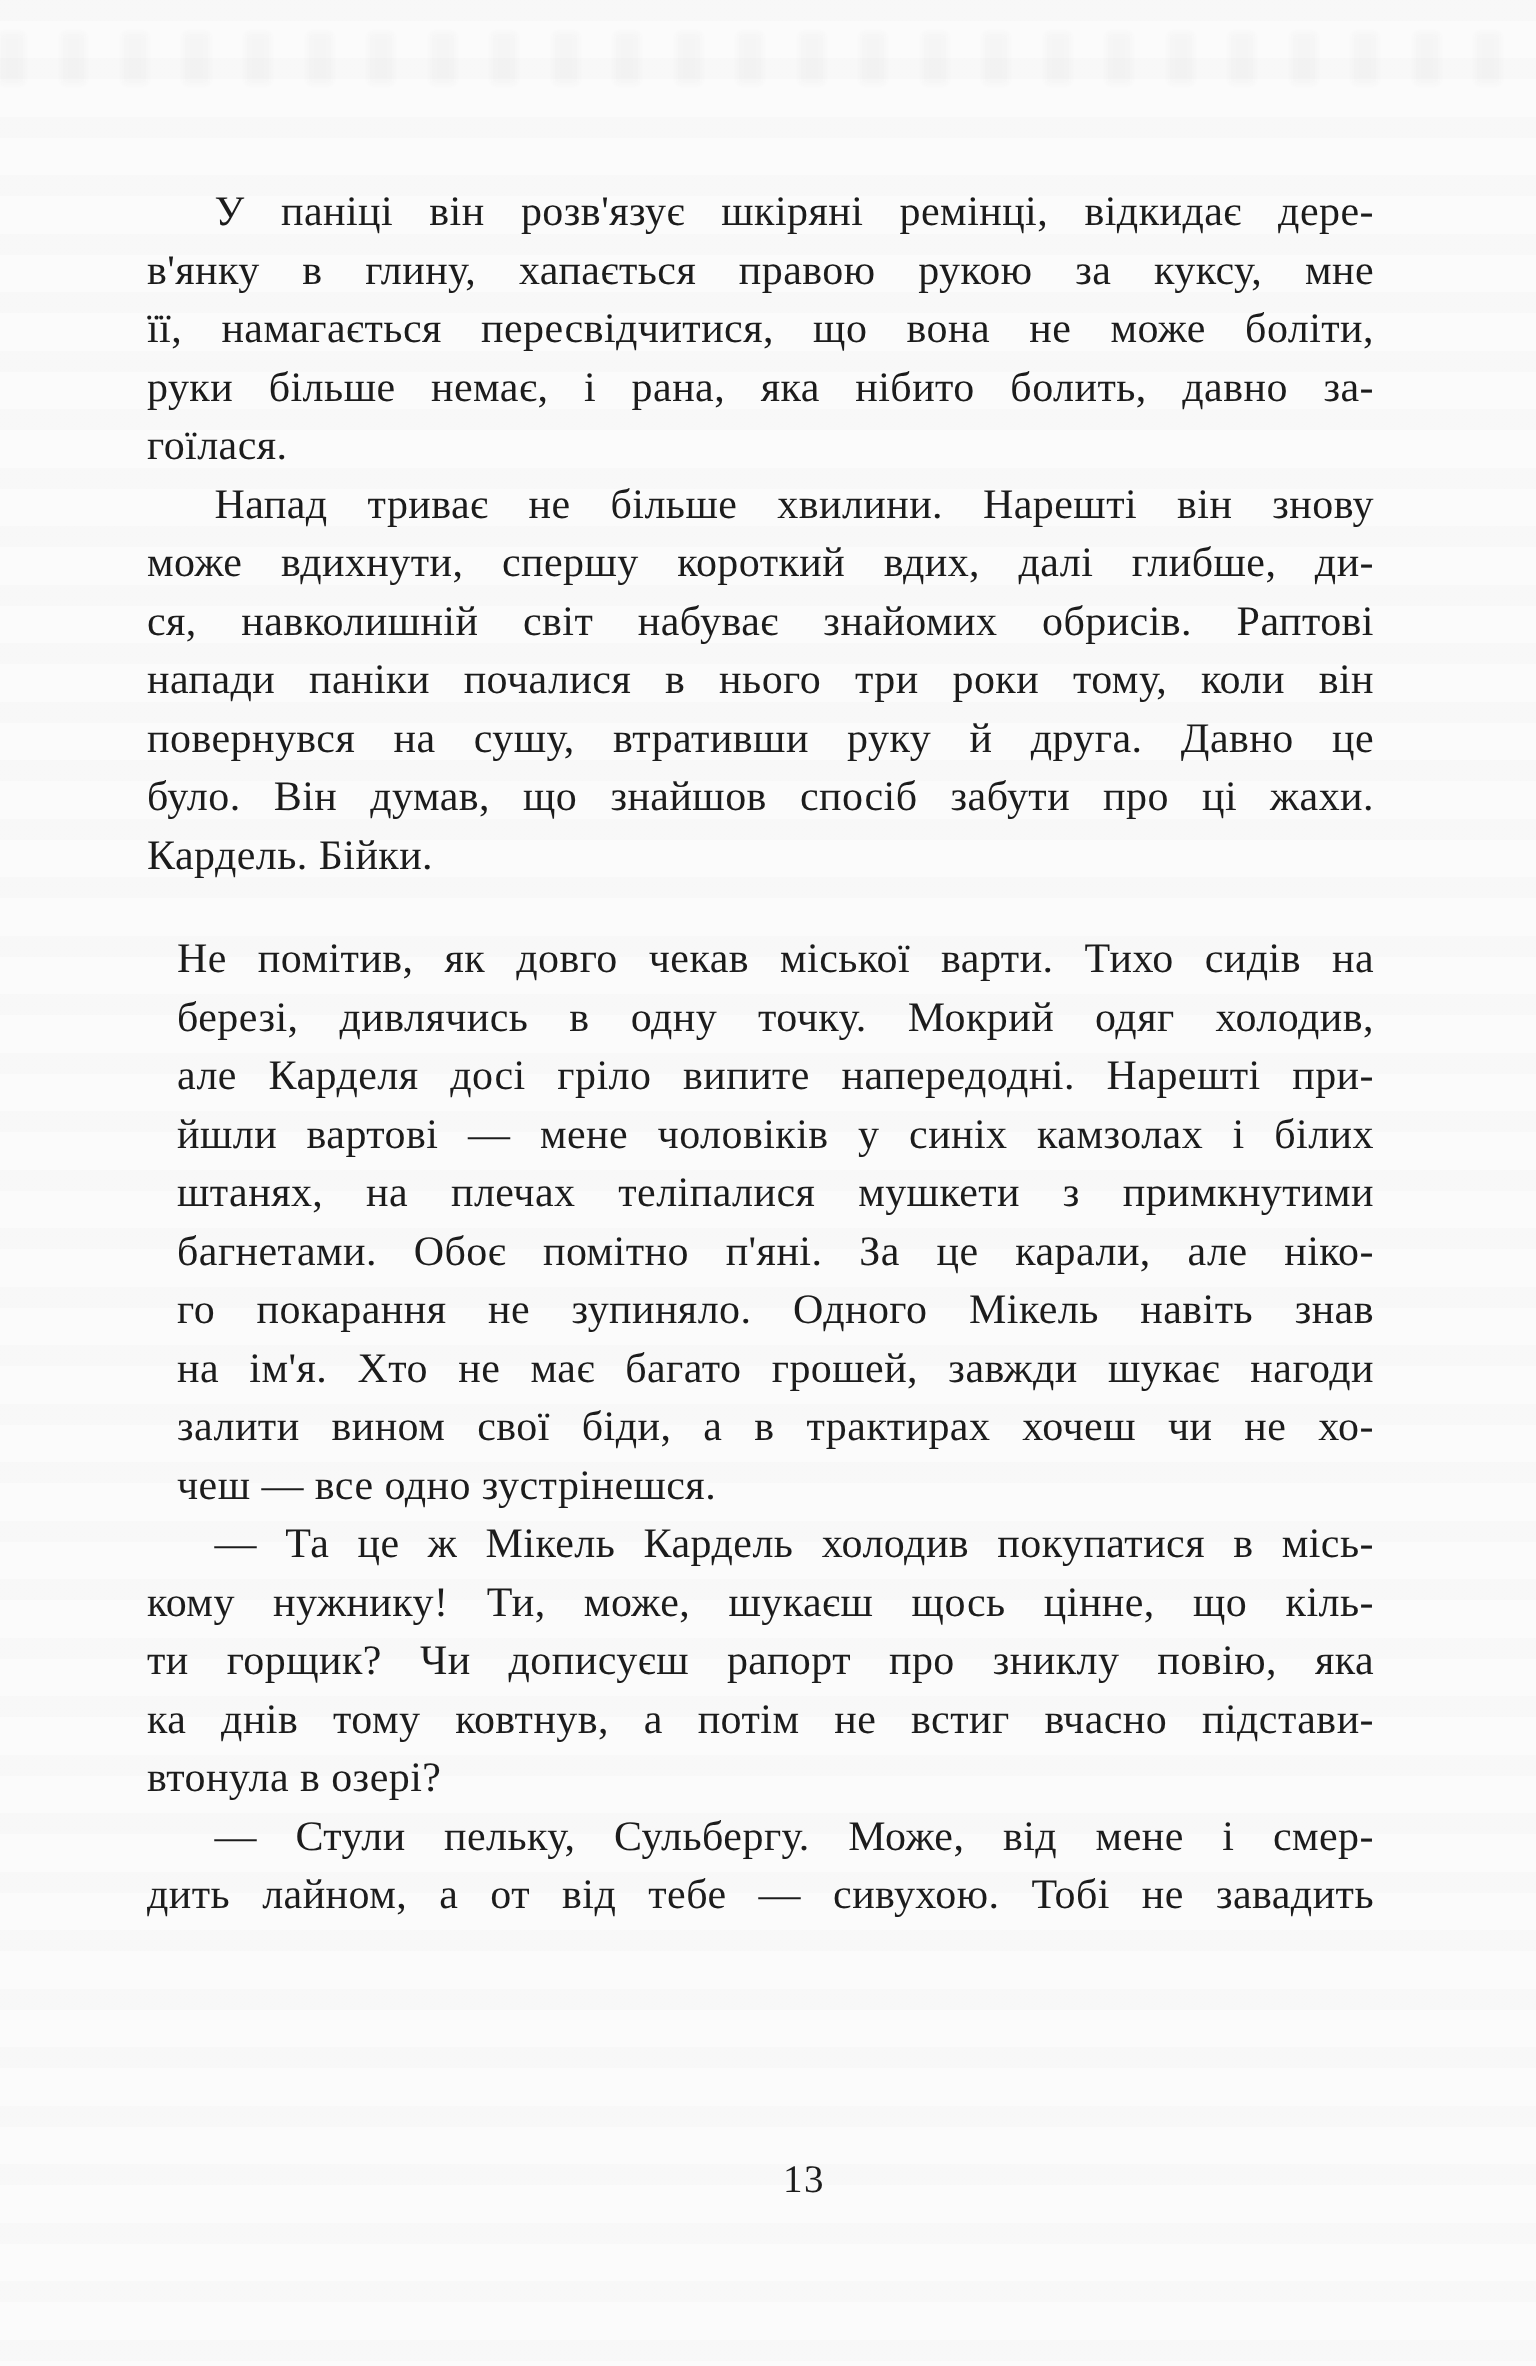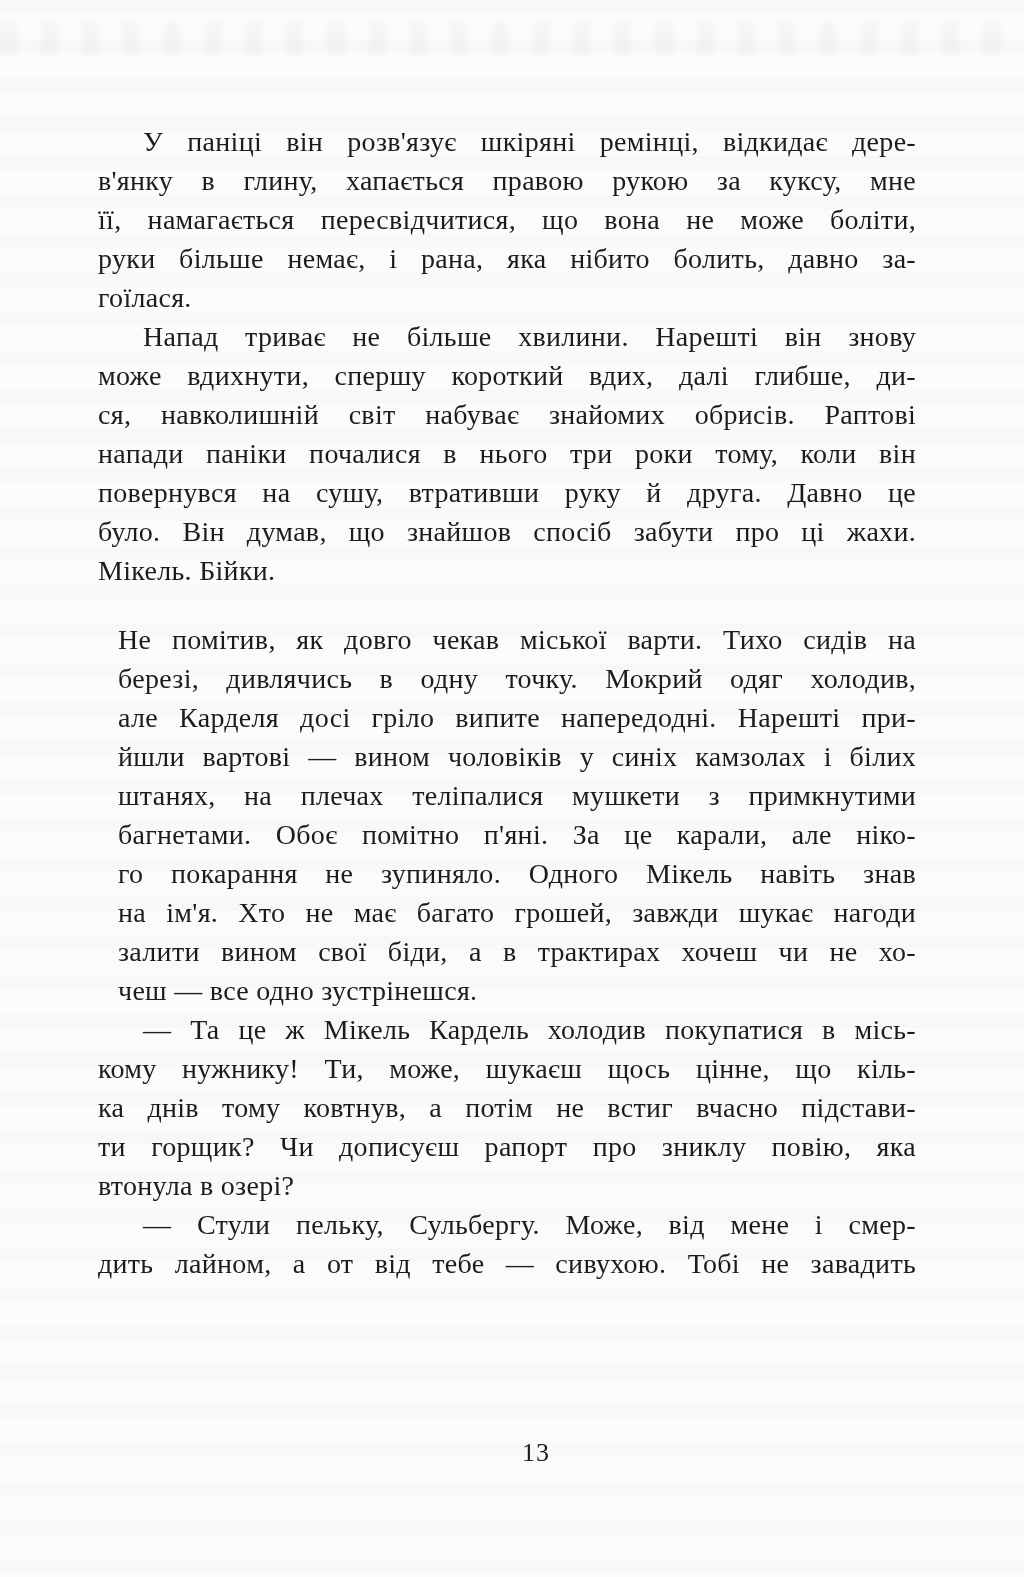--- a/index.html
+++ b/index.html
@@ -85,39 +85,39 @@
       <div class="line">руки більше немає, і рана, яка нібито болить, давно за-</div>
       <div class="line last">гоїлася.</div>
     </div>
     <div class="paragraph">
       <div class="line indent">Напад триває не більше хвилини. Нарешті він знову</div>
       <div class="line">може вдихнути, спершу короткий вдих, далі глибше, ди-</div>
       <div class="line">ся, навколишній світ набуває знайомих обрисів. Раптові</div>
       <div class="line">напади паніки почалися в нього три роки тому, коли він</div>
       <div class="line">повернувся на сушу, втративши руку й друга. Давно це</div>
       <div class="line">було. Він думав, що знайшов спосіб забути про ці жахи.</div>
-      <div class="line last">Мікель. Бійки.</div>
+      <div class="line last">Кардель. Бійки.</div>
     </div>
     <div class="paragraph section-break">
       <div class="line">Не помітив, як довго чекав міської варти. Тихо сидів на</div>
       <div class="line">березі, дивлячись в одну точку. Мокрий одяг холодив,</div>
       <div class="line">але Карделя досі гріло випите напередодні. Нарешті при-</div>
-      <div class="line">йшли вартові — вином чоловіків у синіх камзолах і білих</div>
+      <div class="line">йшли вартові — мене чоловіків у синіх камзолах і білих</div>
       <div class="line">штанях, на плечах теліпалися мушкети з примкнутими</div>
       <div class="line">багнетами. Обоє помітно п'яні. За це карали, але ніко-</div>
       <div class="line">го покарання не зупиняло. Одного Мікель навіть знав</div>
       <div class="line">на ім'я. Хто не має багато грошей, завжди шукає нагоди</div>
       <div class="line">залити вином свої біди, а в трактирах хочеш чи не хо-</div>
       <div class="line last">чеш — все одно зустрінешся.</div>
     </div>
     <div class="paragraph">
       <div class="line indent">— Та це ж Мікель Кардель холодив покупатися в місь-</div>
       <div class="line">кому нужнику! Ти, може, шукаєш щось цінне, що кіль-</div>
+      <div class="line">ти горщик? Чи дописуєш рапорт про зниклу повію, яка</div>
       <div class="line">ка днів тому ковтнув, а потім не встиг вчасно підстави-</div>
-      <div class="line">ти горщик? Чи дописуєш рапорт про зниклу повію, яка</div>
       <div class="line last">втонула в озері?</div>
     </div>
     <div class="paragraph">
       <div class="line indent">— Стули пельку, Сульбергу. Може, від мене і смер-</div>
       <div class="line">дить лайном, а от від тебе — сивухою. Тобі не завадить</div>
     </div>
   </div>
 
 <div class="page-number">13</div>
 

